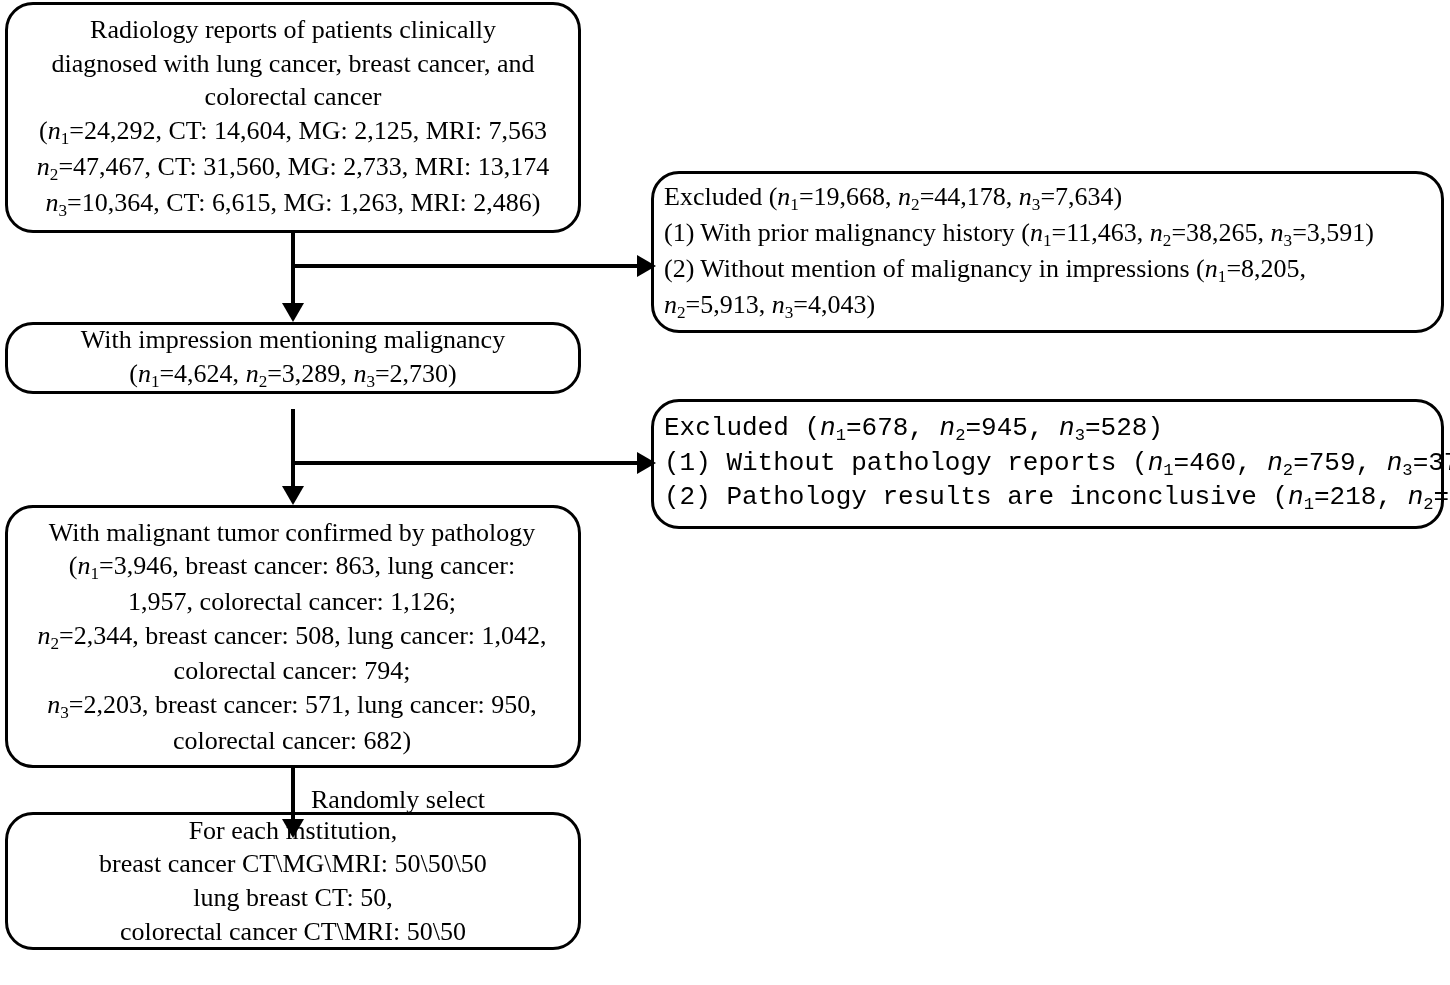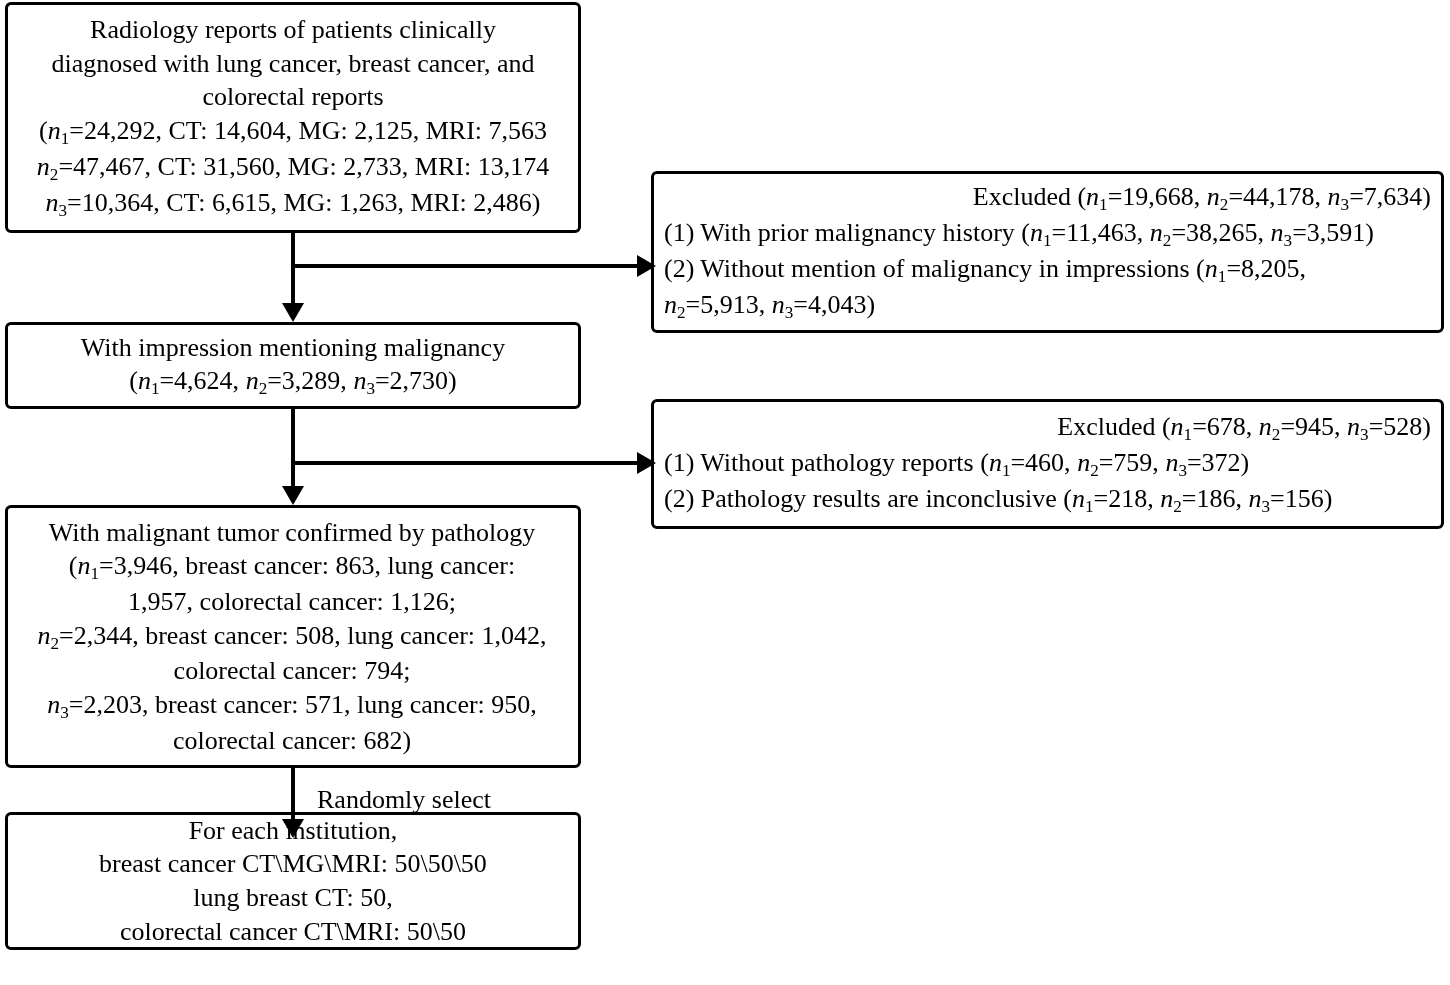--- a/index.html
+++ b/index.html
@@ -13,48 +13,48 @@
     height: 985px;
     background: #ffffff;
     font-family: "Liberation Serif", "DejaVu Serif", serif;
     color: #000000;
     overflow: hidden;
   }
   .box {
     position: absolute;
     box-sizing: border-box;
     border: 3px solid #000000;
-    border-radius: 6px;
+    border-radius: 28px;
     background: #ffffff;
     display: flex;
     flex-direction: column;
     align-items: center;
     justify-content: center;
     text-align: center;
     font-size: 26px;
     line-height: 1.29;
     padding: 4px 10px;
   }
   .box .line {
     white-space: nowrap;
   }
   .box.left-align {
     align-items: stretch;
     text-align: left;
   }
   .box.left-align .line.centered {
-    text-align: right;
+    text-align: left;
   }
   
   #box-source      { left: 5px;   top: 2px;   width: 576px; height: 231px; }
-  #box-impression  { left: 5px;   top: 322px; width: 576px; height: 87px;  }
+  #box-impression  { left: 5px;   top: 322px; width: 576px; height: 72px;  }
   #box-pathology   { left: 5px;   top: 505px; width: 576px; height: 263px; padding-left: 8px; }
   #box-selected    { left: 5px;   top: 812px; width: 576px; height: 138px; }
   #box-excluded-1  { left: 651px; top: 171px; width: 793px; height: 162px; }
-  #box-excluded-2  { left: 651px; top: 399px; width: 793px; height: 130px; }
+  #box-excluded-2  { left: 651px; top: 399px; width: 793px; height: 130px; font-family: Liberation Mono, monospace; }
 
   
   .vline {
     position: absolute;
     width: 4px;
     background: #000000;
   }
   .hline {
     position: absolute;
     height: 4px;
@@ -88,21 +88,21 @@
   i { font-style: italic; }
 </style>
 </head>
 <body>
 
 <div id="canvas">
 
   <div class="box" id="box-source">
     <div class="line">Radiology reports of patients clinically</div>
     <div class="line">diagnosed with lung cancer, breast cancer, and</div>
-    <div class="line">colorectal reports</div>
+    <div class="line">colorectal cancer</div>
     <div class="line">(<i>n</i><sub>1</sub>=24,292, CT: 14,604, MG: 2,125, MRI: 7,563</div>
     <div class="line"><i>n</i><sub>2</sub>=47,467, CT: 31,560, MG: 2,733, MRI: 13,174</div>
     <div class="line"><i>n</i><sub>3</sub>=10,364, CT: 6,615, MG: 1,263, MRI: 2,486)</div>
   </div>
 
   <div class="box" id="box-impression">
     <div class="line">With impression mentioning malignancy</div>
     <div class="line">(<i>n</i><sub>1</sub>=4,624, <i>n</i><sub>2</sub>=3,289, <i>n</i><sub>3</sub>=2,730)</div>
   </div>
 
@@ -143,15 +143,15 @@
   <div class="arrow-right" style="left:637px; top:255px;"></div>
 
   <div class="vline" style="left:291px; top:409px; height:79px;"></div>
   <div class="arrow-down" style="left:282px; top:486px;"></div>
 
   <div class="hline" style="left:291px; top:461px; width:350px;"></div>
   <div class="arrow-right" style="left:637px; top:452px;"></div>
 
   <div class="vline" style="left:291px; top:768px; height:54px;"></div>
   <div class="arrow-down" style="left:282px; top:819px;"></div>
-  <div class="edge-label" style="left:311px; top:785px;margin-left:6px;">Randomly select</div>
+  <div class="edge-label" style="left:311px; top:785px;">Randomly select</div>
 
 </div>
 
 </body></html>

